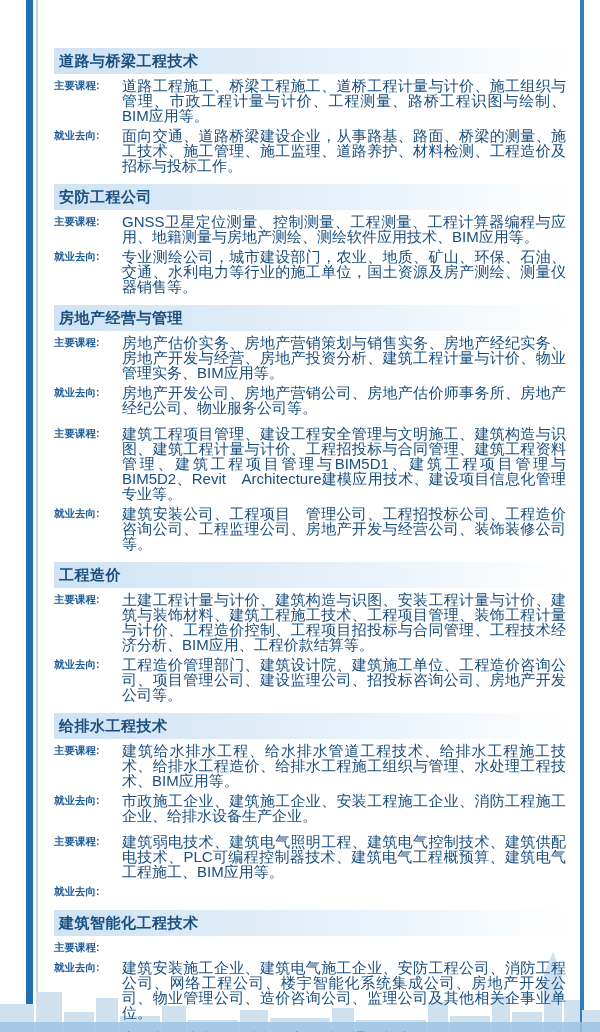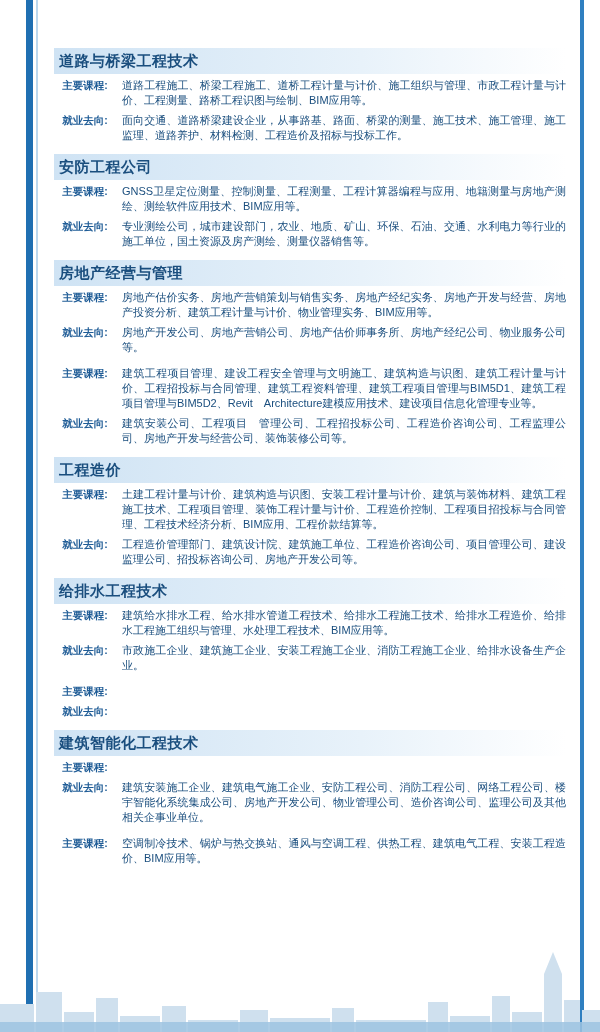--- a/index.html
+++ b/index.html
@@ -49,31 +49,31 @@
     font-size:15px;
     font-weight:bold;
     color:#1a4e7e;
     line-height:26px;
     padding-left:5px;
     letter-spacing:0.5px;
   }
   .row { display:flex; margin-bottom:5px; align-items:flex-start; }
   .row-label {
     flex:0 0 68px;
-    text-align:center;
+    text-align:left;
     font-size:10.5px;
     font-weight:bold;
     color:#1f5c96;
     line-height:15px;
     padding-right:6px;
     white-space:nowrap;
   }
   .row-text {
     flex:1 1 auto;
-    font-size:11px;
+    font-size:15px;
     color:#1a4e7e;
     line-height:15px;
     text-align:justify;
   }
 </style>
 </head>
 <body>
 
 <div class="left-bar"></div>
 <div class="left-bar-inner"></div>
@@ -190,20 +190,21 @@
     </div>
     <div class="row">
       <div class="row-label">就业去向:</div>
       <div class="row-text">市政施工企业、建筑施工企业、安装工程施工企业、消防工程施工企业、给排水设备生产企业。</div>
     </div>
   </div>
 
   <div class="section">
     <div class="row">
       <div class="row-label">主要课程:</div>
+      <div class="row-text">建筑弱电技术、建筑电气照明工程、建筑电气控制技术、建筑供配电技术、PLC可编程控制器技术、建筑电气工程概预算、建筑电气工程施工、BIM应用等。</div>
     </div>
     <div class="row">
       <div class="row-label">就业去向:</div>
     </div>
   </div>
 
   <div class="section">
     <div class="sec-title-wrap">
       <div class="sec-title-bg"></div>
       <div class="sec-title">建筑智能化工程技术</div>

